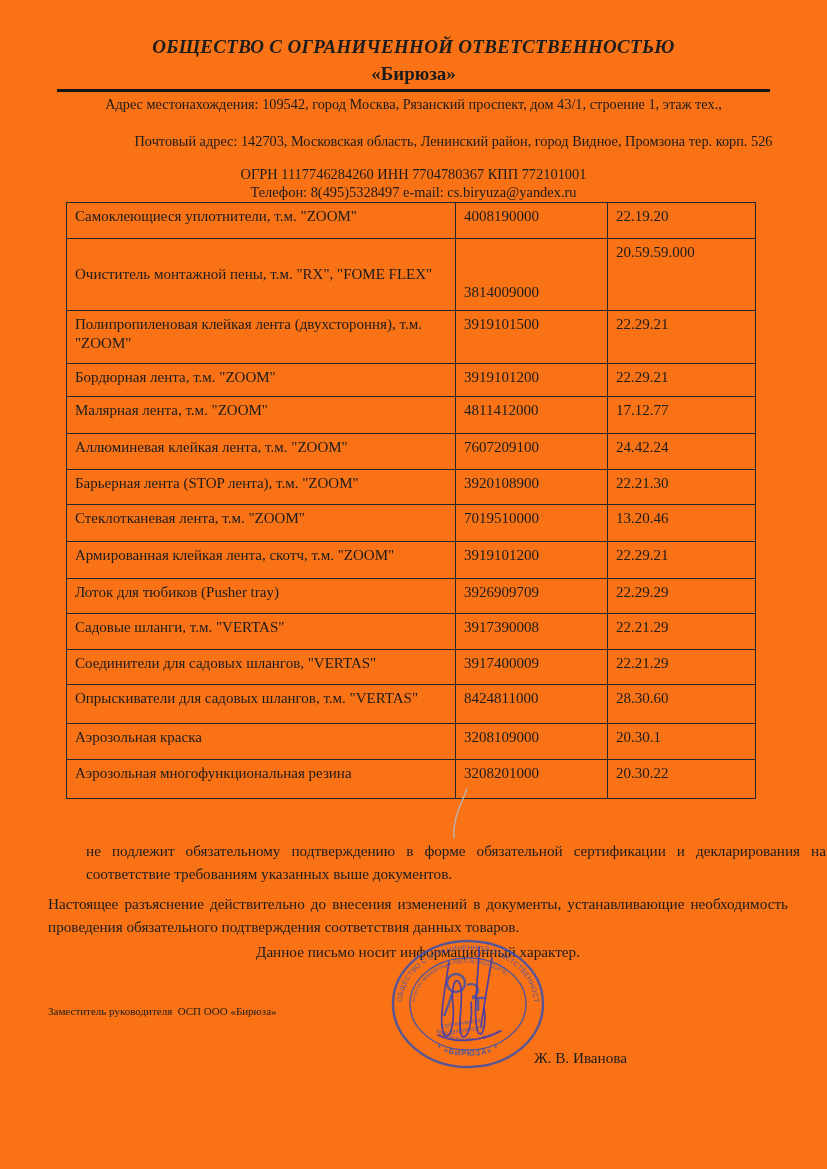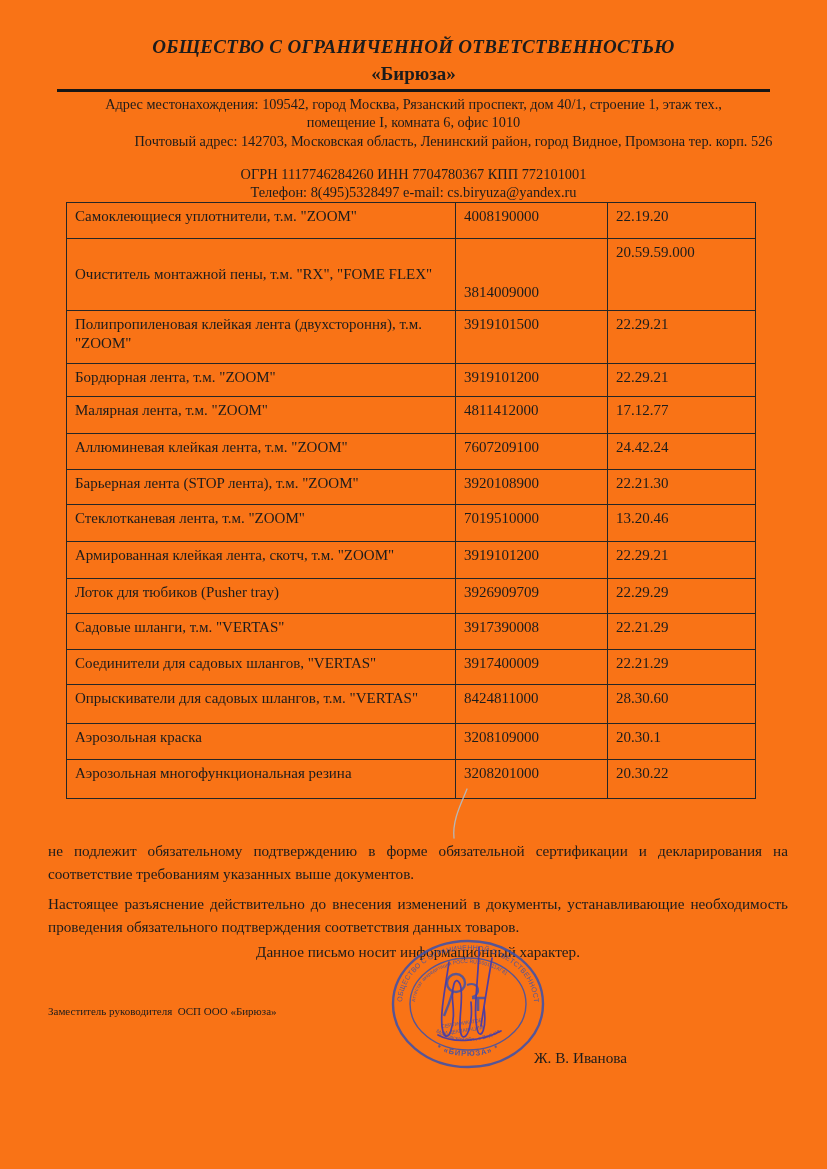--- a/index.html
+++ b/index.html
@@ -41,41 +41,40 @@
   td.c3 { width:148px; }
   tr.row-tall td.c1 { vertical-align:middle; }
   tr.row-tall td.c2 { vertical-align:bottom; padding-bottom:8px; }
   tr.row-tall td.c3 { vertical-align:top; }
 
   .para {
     left:48px; width:740px;
     font-size:15.2px; line-height:1.48;
     text-align:justify;
   }
-  .p1 { top:840px; }
+  .p1 { top:840px;margin-left:38px; }
   .p2 { top:893px; }
   .p3 { top:941px; text-align:center; }
 
   .sig-title { top:1005px; left:48px; font-size:11px; white-space:pre; }
   .sig-name  { top:1005px; left:534px; font-size:15.2px;margin-top:44px; }
 
   .pen-mark { top:786px; left:440px; }
   .stamp-box { top:936px; left:388px; }
 </style>
 </head>
 <body>
 
 <div class="page">
 
   <div class="abs centered title1">ОБЩЕСТВО С ОГРАНИЧЕННОЙ ОТВЕТСТВЕННОСТЬЮ</div>
   <div class="abs centered title2">«Бирюза»</div>
   <div class="abs rule"></div>
 
-  <div class="abs centered addr1">Адрес местонахождения: 109542, город Москва, Рязанский проспект, дом 40/1, строение 1, этаж тех.,</div>
-  <div class="abs centered addr2">помещение I, комната 6, офис 1010</div>
+  <div class="abs centered addr1">Адрес местонахождения: 109542, город Москва, Рязанский проспект, дом 43/1, строение 1, этаж тех.,</div>
   <div class="abs centered addr3">Почтовый адрес: 142703, Московская область, Ленинский район, город Видное, Промзона тер. корп. 526</div>
   <div class="abs centered ogrn">ОГРН 1117746284260 ИНН 7704780367 КПП 772101001</div>
   <div class="abs centered phone">Телефон: 8(495)5328497 e-mail: cs.biryuza@yandex.ru</div>
 
   <table class="products">
     <tbody>
         <tr style="height:36px">
       <td class="c1">Самоклеющиеся уплотнители, т.м. "ZOOM"</td>
       <td class="c2">4008190000</td>
       <td class="c3">22.19.20</td>

